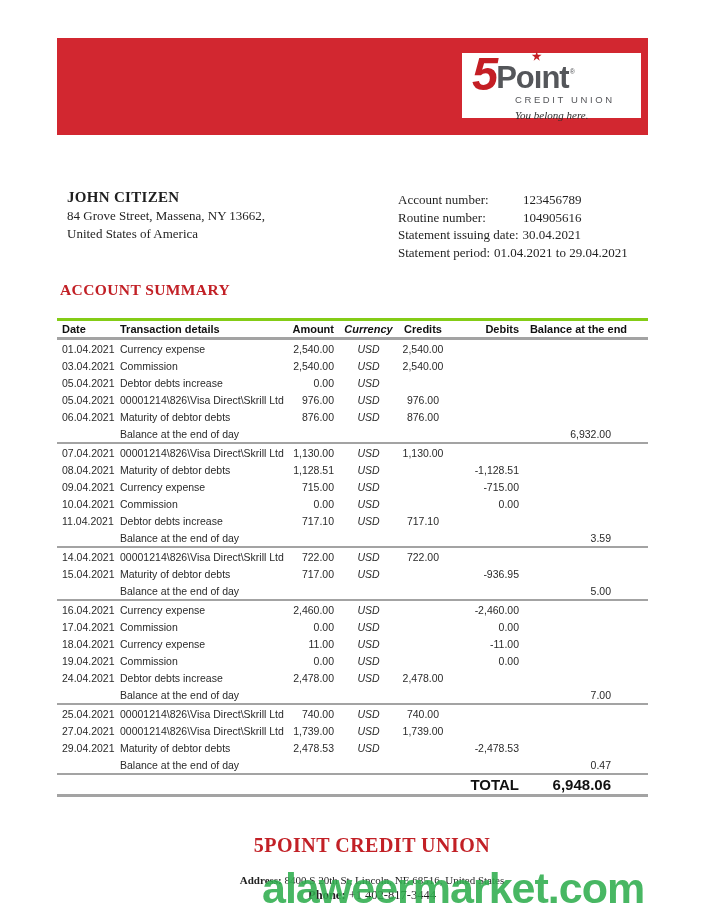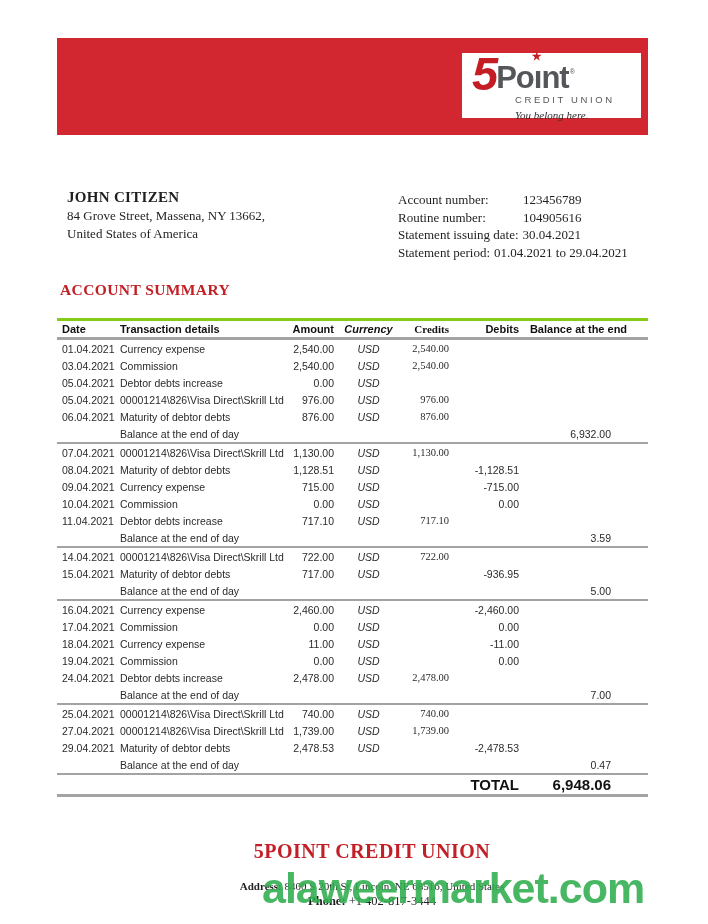--- a/index.html
+++ b/index.html
@@ -39,30 +39,30 @@
   .tbl-wrap{position:absolute;left:57px;top:318px;width:591px;}
   table.stmt{width:591px;border-collapse:collapse;table-layout:fixed;
              font-family:"Liberation Sans",sans-serif;font-size:10.5px;color:#2a2a2a;}
   table.stmt th{font-size:11px;font-weight:bold;color:#111;height:16px;
                 border-top:3px solid #84cc16;border-bottom:3px solid #a3a3a3;padding:0;}
   table.stmt td{height:17px;padding:0;vertical-align:middle;}
   .c-date{text-align:left;padding-left:5px !important;}
   .c-details{text-align:left;padding-left:3px !important;}
   .c-amount{text-align:right;padding-right:6px !important;}
   .c-currency{text-align:center;font-style:italic;}
-  .c-credits{text-align:right;padding-right:3px !important;font-family:Liberation Serif, serif;}
+  .c-credits{text-align:center;padding-right:3px !important;}
   .c-debits{text-align:right;padding-right:2px !important;}
   th.c-balance{padding-right:12px !important;}
   td.c-balance{text-align:right;padding-right:37px !important;}
   tr.balance-row td{border-bottom:2.5px solid #a3a3a3;}
   tr.total-row td{height:19px;font-weight:bold;font-size:15px;color:#111;border-bottom:3.5px solid #a3a3a3;}
 
   
   .footer{position:absolute;left:36px;top:834px;width:672px;text-align:center;}
-  .footer-title{font-size:20px;font-weight:bold;color:#c22026;letter-spacing:.5px;margin-top:6px;}
+  .footer-title{font-size:20px;font-weight:bold;color:#c22026;letter-spacing:.5px;}
   .footer-addr{font-size:11px;margin-top:17px;}
   .footer-phone{font-size:12.5px;margin-top:2px;}
   .footer b{font-weight:bold;}
 
   .watermark{position:absolute;left:248px;top:864px;z-index:5;opacity:.88;
              font-family:"Liberation Sans",sans-serif;font-weight:bold;font-size:43px;letter-spacing:-1px;
              white-space:nowrap;margin-left:14px;}
 </style>
 </head>
 <body>

